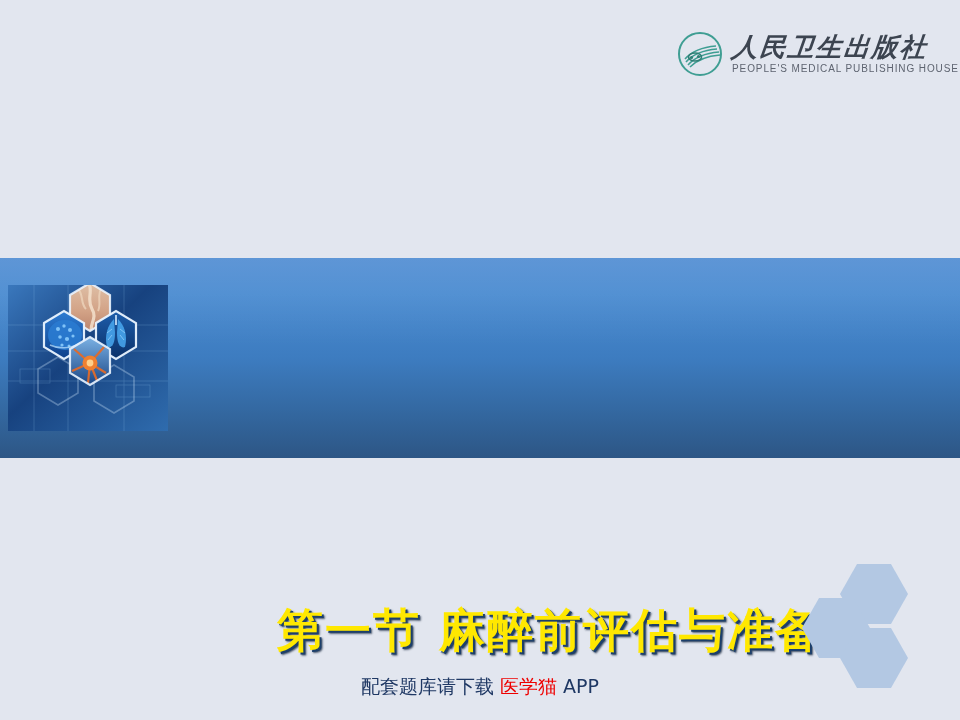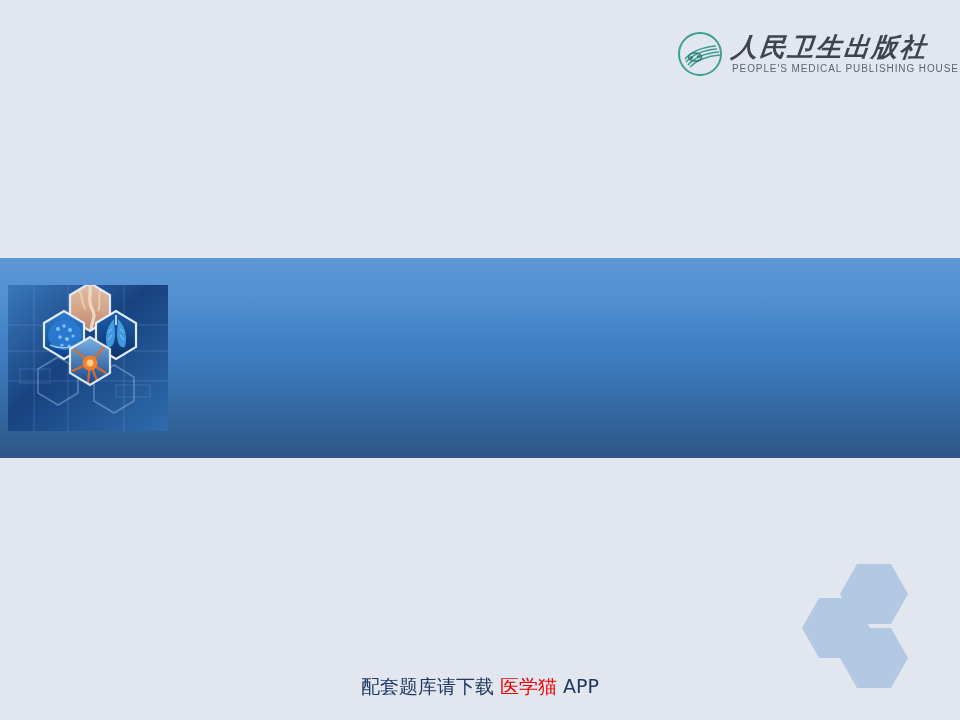--- a/index.html
+++ b/index.html
@@ -269,20 +269,21 @@
           </g>
           <circle cx="82" cy="78" r="7.5" fill="#f08030"></circle>
           <circle cx="82" cy="78" r="3.4" fill="#ffd08a"></circle>
         </g>
         <polygon points="62,64 82,52 102,64 102,88 82,100 62,88" fill="none" stroke="#eaf4ff" stroke-width="2.2" opacity="0.9"></polygon>
 
         <rect x="0" y="0" width="160" height="146" fill="none"></rect>
       </svg>
     </div>
 
+    <div id="slide-title">第一节  麻醉前评估与准备</div>
   </div>
 
   <div id="hex-decoration">
     <div class="hexagon" id="hex-top-right"></div>
     <div class="hexagon" id="hex-left"></div>
     <div class="hexagon" id="hex-bottom-right"></div>
   </div>
 
   <div id="footer-promo">
     <span>配套题库请下载 </span><span class="red">医学猫</span><span> APP</span>

